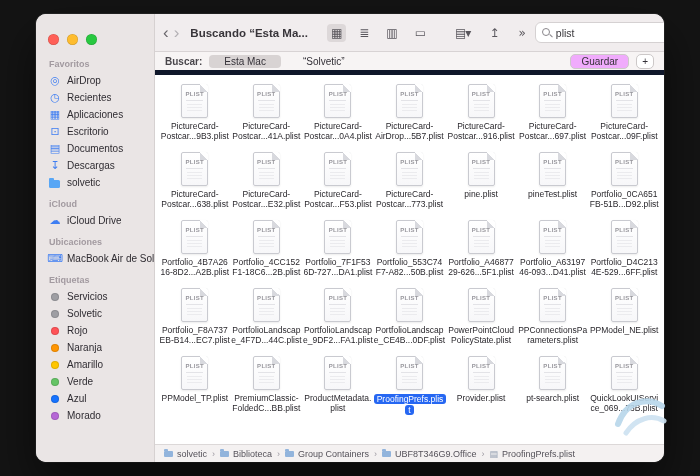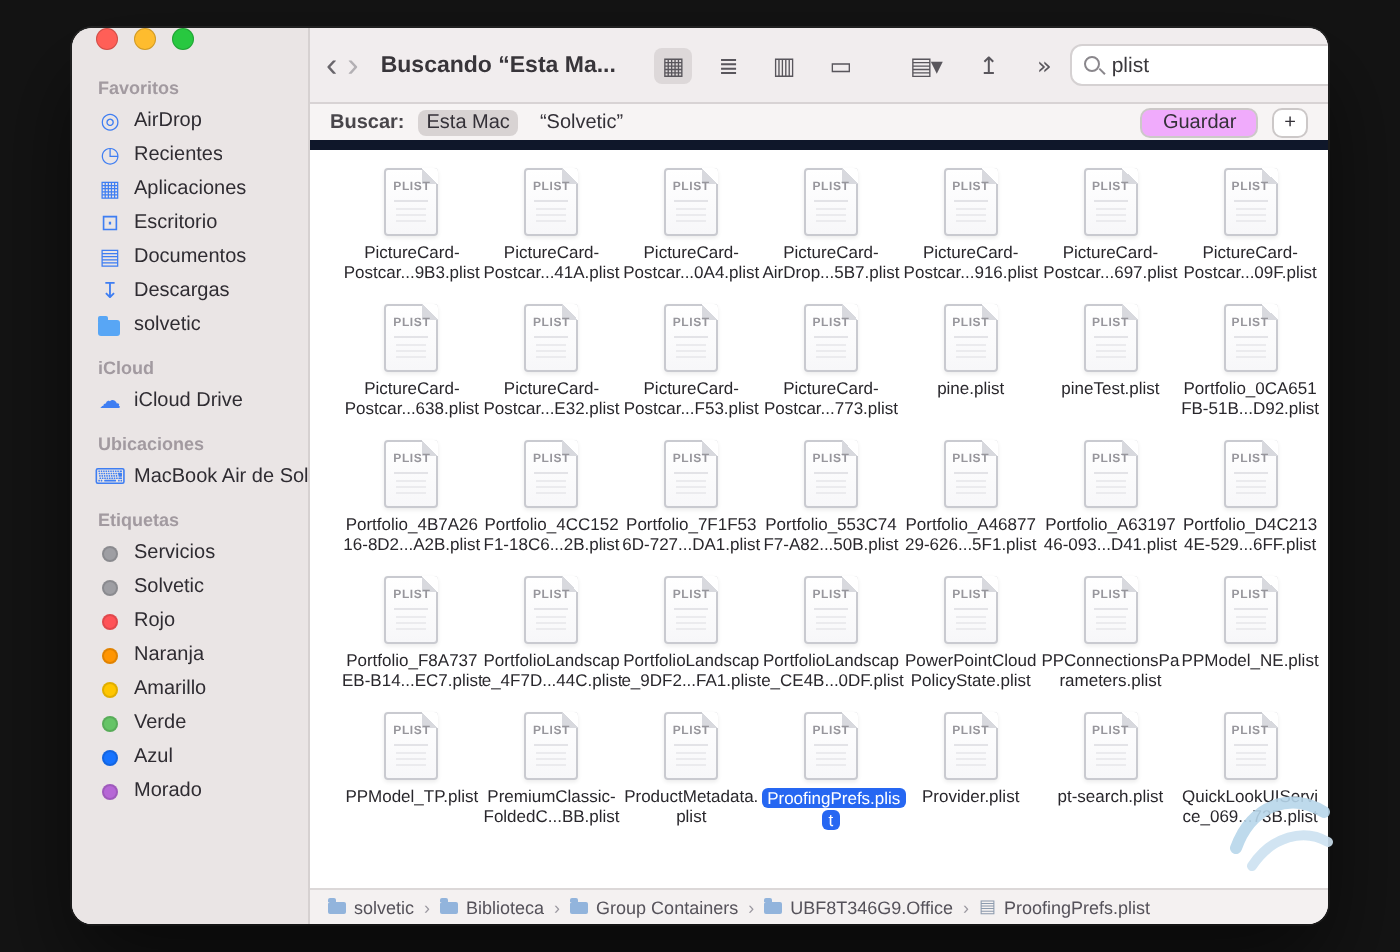--- a/index.html
+++ b/index.html
@@ -7,21 +7,21 @@
   body { font-family:"Liberation Sans","DejaVu Sans",sans-serif; }
 
   .screen { position:relative; width:700px; height:476px; background:#141414; }
 
   .window { position:absolute; left:36px; top:14px; width:628px; height:448px;
             border-radius:10px; overflow:hidden; display:flex; background:#fff;
             box-shadow:0 22px 46px rgba(0,0,0,.55), 0 0 0 1px rgba(255,255,255,.07); }
 
   
   .sidebar { width:119px; flex:none; background:#eae5e5; border-right:1px solid #d6d1d1;
-             padding-top:0; overflow:hidden; }
+             padding-top:20px; overflow:hidden; }
   .traffic { display:flex; gap:8px; padding-left:12px; margin-bottom:14px; }
   .tl-dot { width:11px; height:11px; border-radius:50%; box-shadow:inset 0 0 0 .5px rgba(0,0,0,.18); }
 
   .sec { margin-bottom:6px; }
   .sec-title { font-size:9px; font-weight:700; color:#a29aa0; margin:8px 0 3px 13px; }
   .s-item { display:flex; align-items:center; gap:5px; height:17px; padding-left:12px;
             font-size:10px; color:#2f2c32; cursor:default; }
   .s-label { white-space:nowrap; overflow:hidden;text-align:center; }
   .s-icon { width:14px; min-width:14px; display:flex; justify-content:center; align-items:center;
             color:#3f7ef2; font-size:11px; line-height:1; font-family:"DejaVu Sans",sans-serif; }
@@ -68,32 +68,32 @@
   .mag { position:relative; width:11px; height:11px; flex:none; }
   .mag::before { content:""; position:absolute; left:1px; top:1px; width:6px; height:6px;
                  border:1.3px solid #8a878c; border-radius:50%; }
   .mag::after { content:""; position:absolute; left:8px; top:8px; width:3.5px; height:1.4px;
                 background:#8a878c; transform:rotate(45deg); }
   .sval { flex:1; font-size:10.5px; color:#3a383c; }
 
   .scopebar { height:23px; flex:none; background:#f7f4f4; border-bottom:5px solid #0f172a;
               display:flex; align-items:center; padding:0 10px; gap:7px; }
   .scope-label { font-size:10px; font-weight:700; color:#49464b; }
-  .scope { font-size:10px; color:#343138; padding:1px 4px; border-radius:4px; white-space:nowrap;text-align:center; }
+  .scope { font-size:10px; color:#343138; padding:1px 15px; border-radius:4px; white-space:nowrap;text-align:center; }
   .scope.sel { background:#d8d3d3; }
   .spacer { flex:1; }
   .save-btn { font-size:10px; color:#343138; background:#f0abfc; border:1px solid #ccc8c8;
               border-radius:5px; padding:1px 10px; }
   .add-btn  { font-size:10px; color:#343138; background:#fff; border:1px solid #ccc8c8;
               border-radius:5px; padding:1px 5px; }
 
   
   .content { flex:1; min-height:0; background:#fff; display:grid;
              grid-template-columns:repeat(7,1fr); grid-auto-rows:68px;
-             padding:7px 4px 16px; overflow:hidden;margin-left:12px; }
+             padding:7px 4px 16px; overflow:hidden; }
   .file { display:flex; flex-direction:column; align-items:center; padding-top:2px; min-width:0; }
   .doc { width:27px; height:34px; position:relative; flex:none;
          background:linear-gradient(#ffffff,#f7f7f9); border:1px solid #c9cad0;
          border-radius:2px; box-shadow:0 1px 2px rgba(0,0,0,.08); }
   .doc-fold { position:absolute; top:-1px; right:-1px; width:8px; height:8px;
               background:linear-gradient(to bottom left,#ffffff 50%,#d8d9de 50%);
               border-top-right-radius:2px; }
   .doc-type { position:absolute; top:6px; left:0; right:0; text-align:center;
               font-size:6px; font-weight:700; color:#97969c; letter-spacing:.3px; }
   .doc-rule { position:absolute; top:15px; left:4px; right:4px; height:1px; background:#e3e3e7; }

